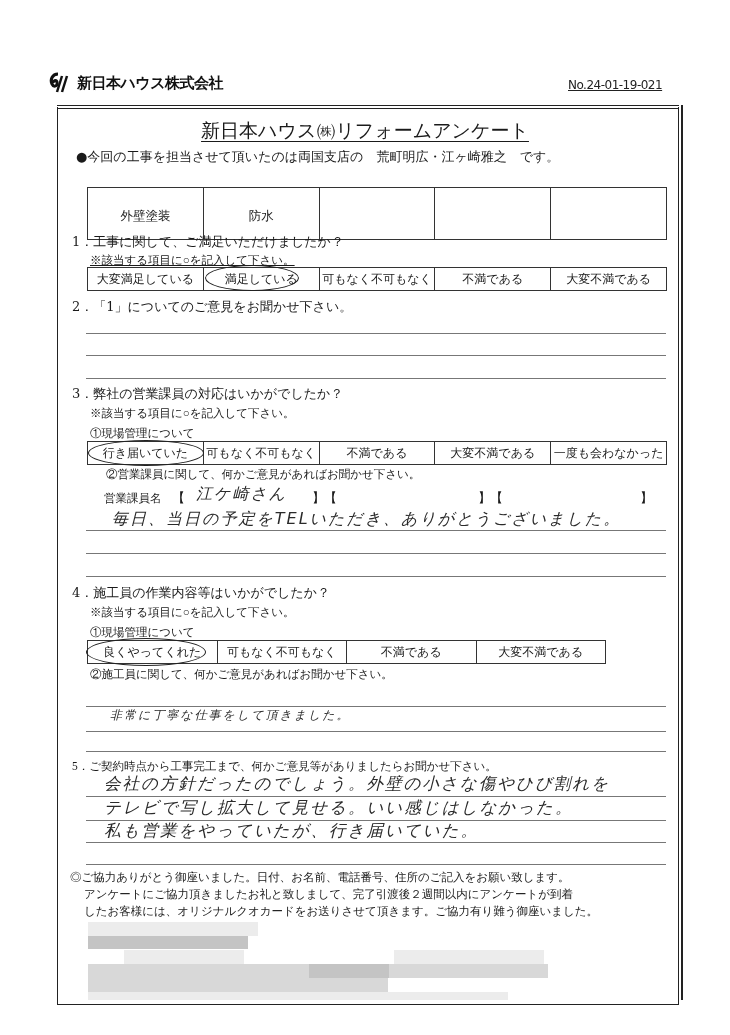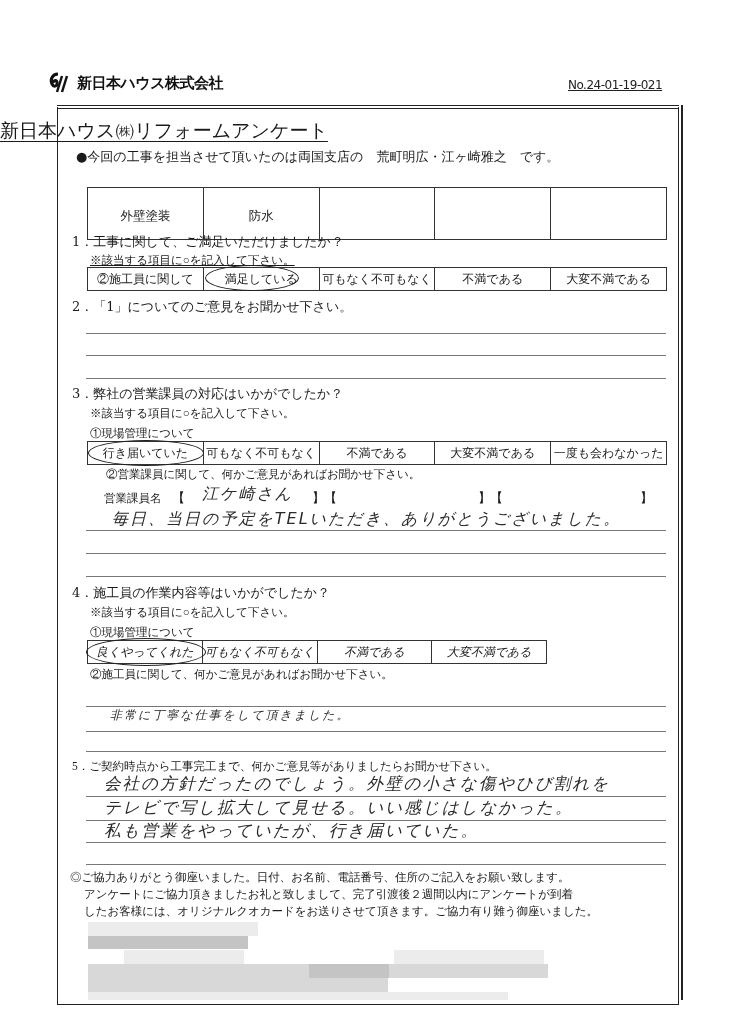--- a/index.html
+++ b/index.html
@@ -3,21 +3,21 @@
 <meta charset="utf-8">
 <style>
   html, body { margin:0; padding:0; background:#ffffff; }
   body { width:730px; height:1035px; position:relative; overflow:hidden; font-family:"DejaVu Serif", serif; color:#1a1a1a; }
   .abs { position:absolute; }
   .logo { left:48px; top:72px; display:flex; align-items:center; font-family:"DejaVu Sans", sans-serif; font-size:15px; font-weight:bold; color:#111; letter-spacing:-0.5px; }
   .logo svg { margin-right:3px; }
   .docno { left:568px; top:78px; font-size:12px; text-decoration:underline; color:#222; font-family:"DejaVu Sans", sans-serif; letter-spacing:-0.5px; }
   .frame { left:57px; top:105px; width:622px; height:900px; border:1.5px solid #222; border-top:4px double #222; box-sizing:border-box; }
   .frame-right { position:absolute; right:-5px; top:-4px; width:2px; height:100%; background:#222; }
-  .title { left:0; width:730px; top:118px; font-size:19px; }
+  .title { left:0; width:730px; top:118px; text-align:center; font-size:19px; }
   .title span { text-decoration:underline; text-underline-offset:4px; }
   .txt { font-size:13px; white-space:nowrap; }
   .txt-s { font-size:11.5px; white-space:nowrap;font-family:Liberation Serif, serif; }
   .hand { font-family:"DejaVu Sans", sans-serif; font-size:12px; color:#2a2a2a; white-space:nowrap; letter-spacing:2px; font-style:italic; }
   table.grid { border-collapse:collapse; position:absolute; }
   table.grid td { border:1px solid #333; text-align:center; font-size:12px; padding:0; height:22px; }
   table.work td { height:37px; vertical-align:bottom; padding-bottom:14px; font-size:12.5px; }
   .line { position:absolute; height:1px; background:#777; }
   .circle { position:absolute; border:1.3px solid #222; border-radius:50%; }
   .blur { position:absolute; background:#d8d8d8; }
@@ -54,21 +54,21 @@
     <td style="width:116px"></td>
   </tr>
 </tbody>
   </table>
 
 <div class="abs txt" style="left:72px;top:233px;">1．工事に関して、ご満足いただけましたか？</div>
 <div class="abs txt-s" style="left:90px;top:253px;text-decoration:underline;">※該当する項目に○を記入して下さい。</div>
 <table class="grid" style="left:87px;top:267px;width:580px;">
   <tbody>
       <tr>
-    <td style="width:116px">②施工員に関して</td>
+    <td style="width:116px">大変満足している</td>
     <td style="width:116px">満足している</td>
     <td style="width:116px">可もなく不可もなく</td>
     <td style="width:116px">不満である</td>
     <td style="width:116px">大変不満である</td>
   </tr>
 </tbody>
   </table>
 <div class="circle" style="left:205px;top:265px;width:92px;height:24px;"></div>
 
 <div class="abs txt" style="left:72px;top:298px;">2．「1」についてのご意見をお聞かせ下さい。</div>
@@ -88,35 +88,35 @@
     <td style="width:116px">大変不満である</td>
     <td style="width:116px">一度も会わなかった</td>
   </tr>
 </tbody>
   </table>
 <div class="circle" style="left:88px;top:440px;width:114px;height:24px;"></div>
 <div class="abs txt-s" style="left:106px;top:467px;text-align:right;">②営業課員に関して、何かご意見があればお聞かせ下さい。</div>
 
 <div class="abs txt-s" style="left:104px;top:491px;">営業課員名</div>
 <div class="abs txt" style="left:172px;top:489px;">【</div>
-<div class="abs hand" style="left:196px;top:484px;font-size:16px;margin-left:6px;">江ケ崎さん</div>
+<div class="abs hand" style="left:196px;top:484px;font-size:16px;">江ケ崎さん</div>
 <div class="abs txt" style="left:312px;top:489px;">】</div>
 <div class="abs txt" style="left:324px;top:489px;">【</div>
 <div class="abs txt" style="left:478px;top:489px;">】</div>
 <div class="abs txt" style="left:490px;top:489px;">【</div>
 <div class="abs txt" style="left:640px;top:489px;">】</div>
 <div class="abs hand" style="left:112px;top:509px;font-size:16px;">毎日、当日の予定をTELいただき、ありがとうございました。</div>
 <div class="line" style="left:86px;top:530px;width:580px;"></div>
 <div class="line" style="left:86px;top:553px;width:580px;"></div>
 <div class="line" style="left:86px;top:576px;width:580px;"></div>
 
 <div class="abs txt" style="left:72px;top:584px;">4．施工員の作業内容等はいかがでしたか？</div>
 <div class="abs txt-s" style="left:90px;top:605px;">※該当する項目に○を記入して下さい。</div>
 <div class="abs txt-s" style="left:90px;top:625px;">①現場管理について</div>
-<table class="grid" style="left:87px;top:640px;width:460px;font-style:italic;">
+<table class="grid" style="left:87px;top:640px;width:519px;">
   <tbody>
       <tr>
     <td style="width:116px">良くやってくれた</td>
     <td style="width:116px">可もなく不可もなく</td>
     <td style="width:116px">不満である</td>
     <td style="width:116px">大変不満である</td>
   </tr>
 </tbody>
   </table>
 <div class="circle" style="left:86px;top:638px;width:118px;height:26px;"></div>

